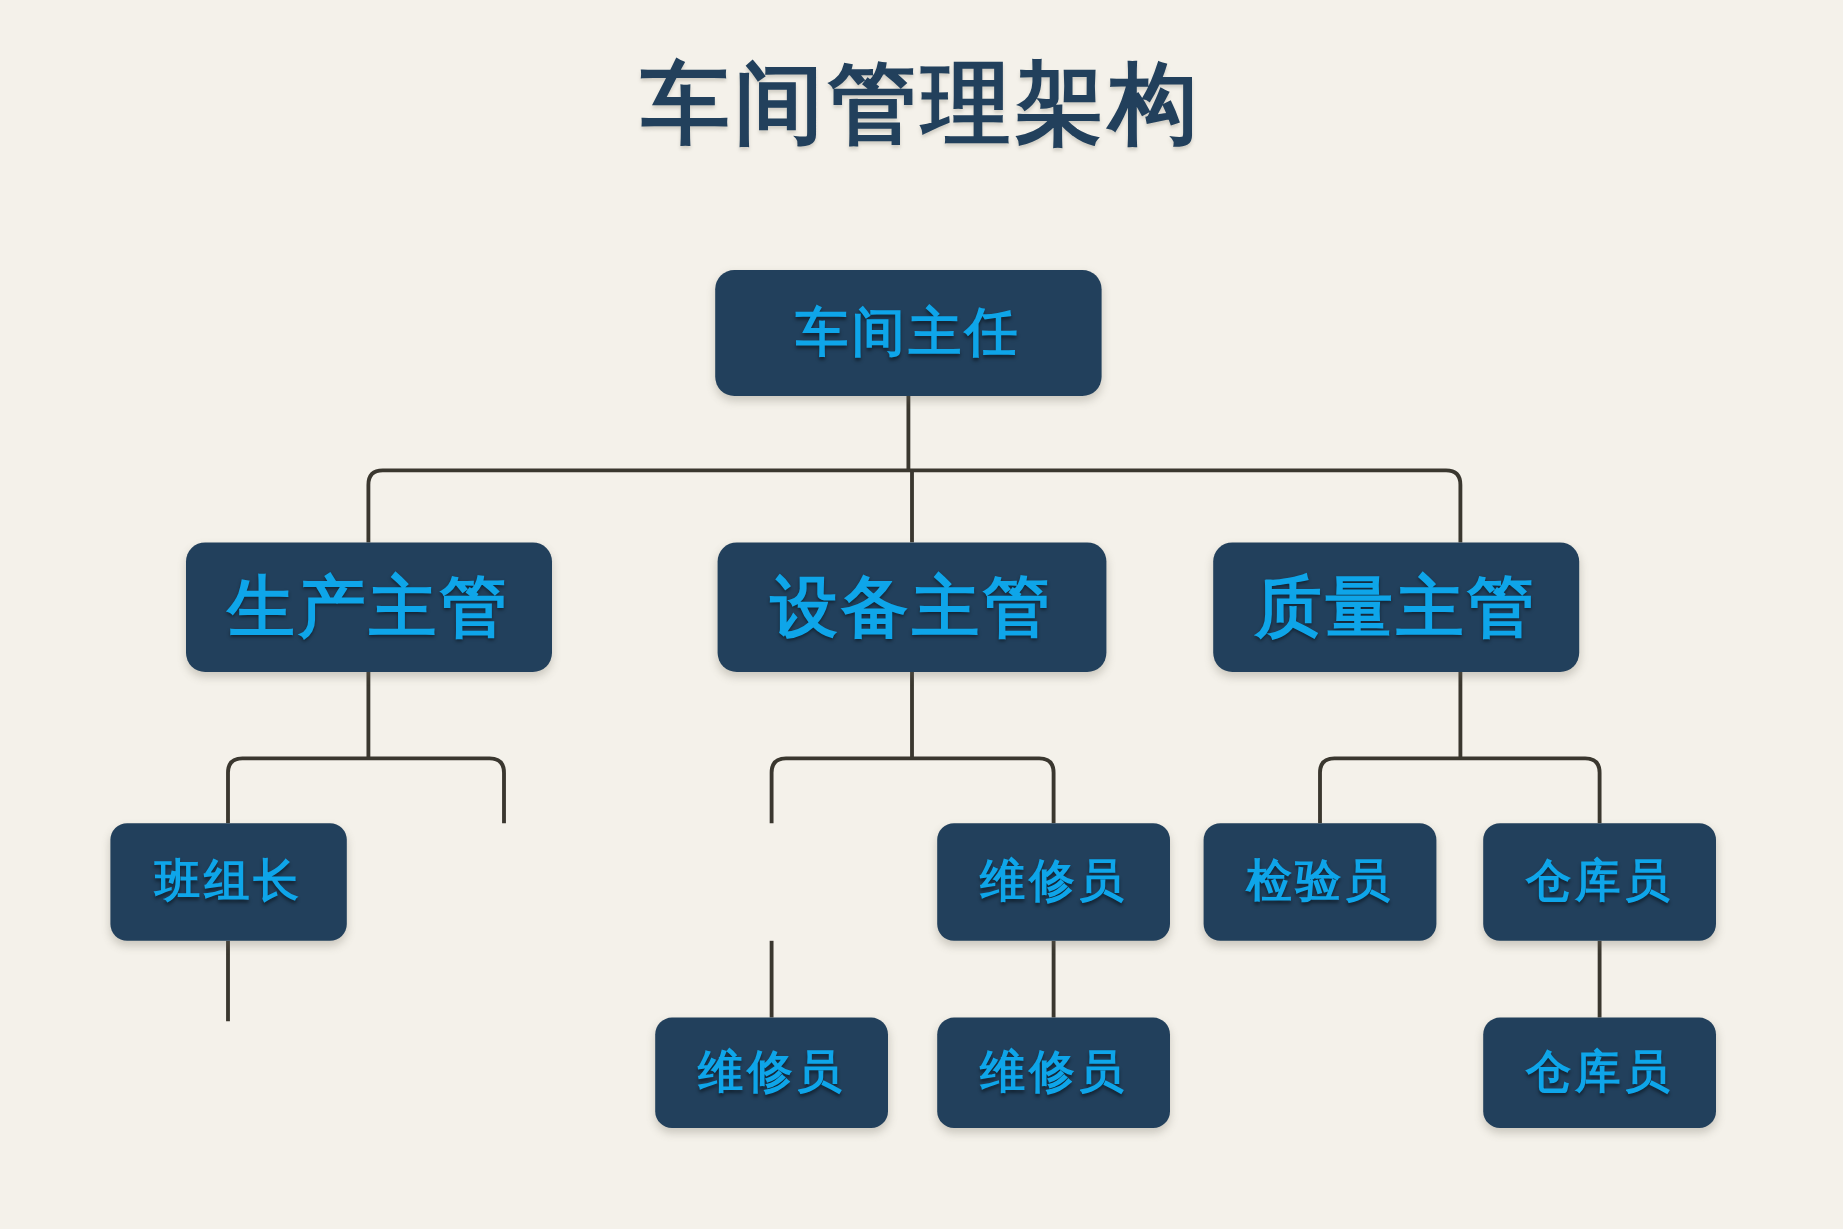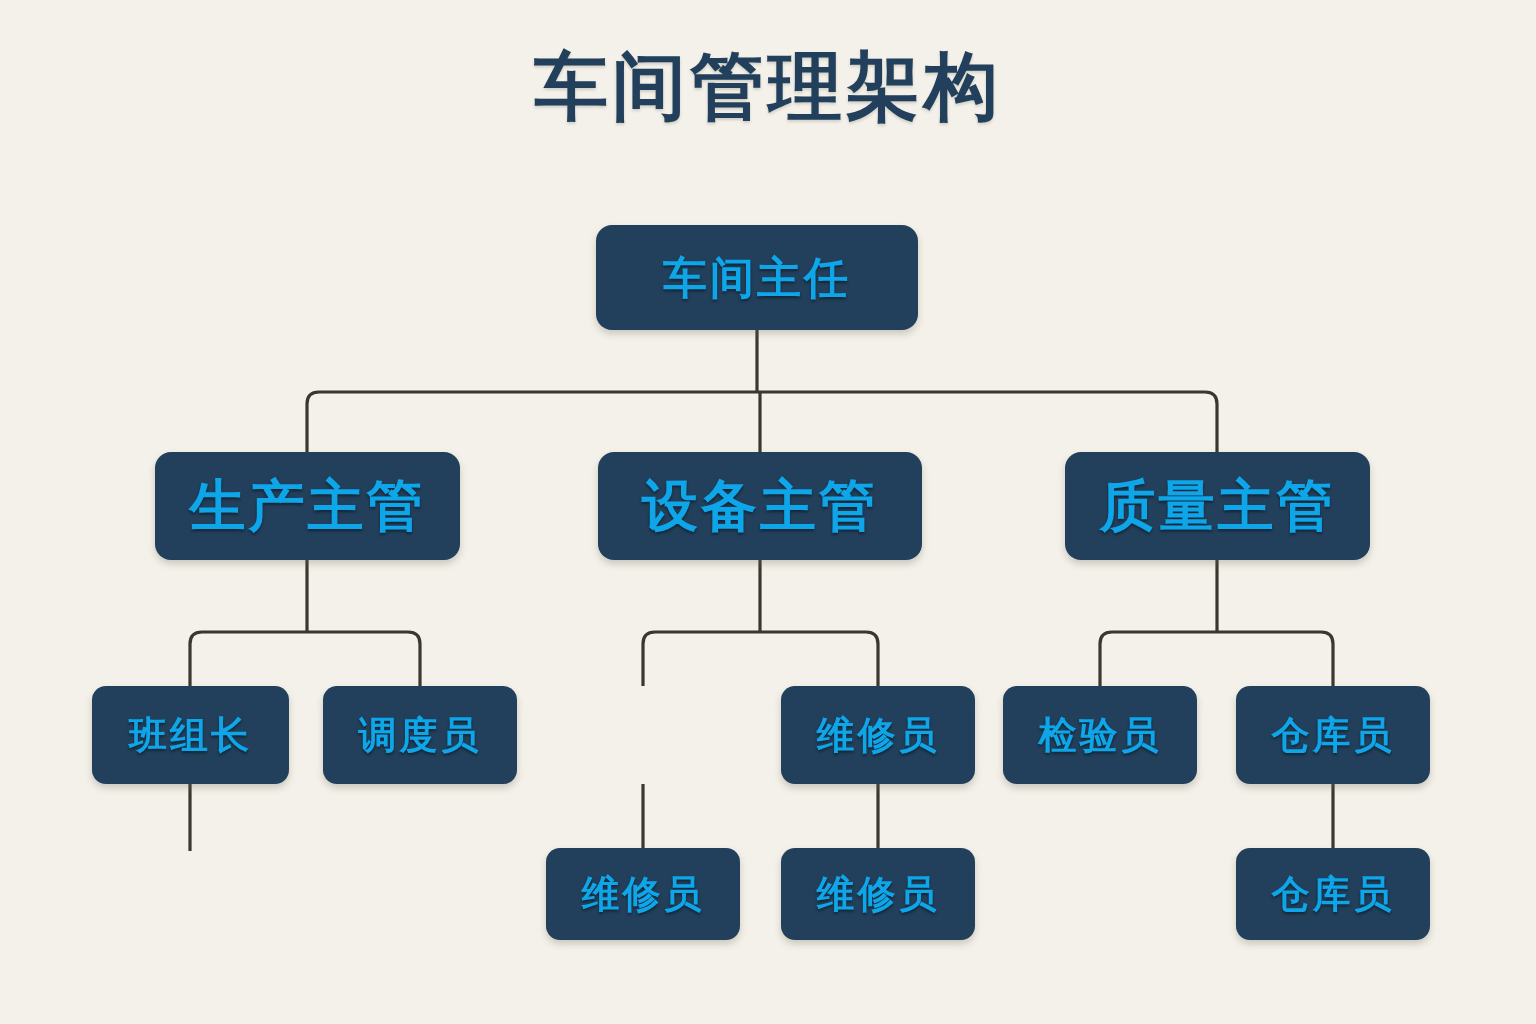--- a/index.html
+++ b/index.html
@@ -98,29 +98,26 @@
   <div class="node lvl0" style="left: 596px; top: 225px; width: 322px; height: 105px;">
     <span class="label">车间主任</span>
   </div>
 
   <div class="node lvl1" style="left: 155px; top: 452px; width: 305px; height: 108px;">
     <span class="label">生产主管</span>
   </div>
   <div class="node lvl1" style="left: 598px; top: 452px; width: 324px; height: 108px;">
     <span class="label">设备主管</span>
   </div>
-  <div class="node lvl1" style="left: 1065px; top: 452px; width: 305px; height: 108px;">
+  <div class="node lvl1" style="left: 1011px; top: 452px; width: 305px; height: 108px;">
     <span class="label">质量主管</span>
   </div>
 
   <div class="node lvl2" style="left: 92px; top: 686px; width: 197px; height: 98px;">
     <span class="label">班组长</span>
-  </div>
-  <div class="node lvl2" style="left: 323px; top: 686px; width: 194px; height: 98px;">
-    <span class="label">调度员</span>
   </div>
   <div class="node lvl2" style="left: 781px; top: 686px; width: 194px; height: 98px;">
     <span class="label">维修员</span>
   </div>
   <div class="node lvl2" style="left: 1003px; top: 686px; width: 194px; height: 98px;">
     <span class="label">检验员</span>
   </div>
   <div class="node lvl2" style="left: 1236px; top: 686px; width: 194px; height: 98px;">
     <span class="label">仓库员</span>
   </div>

